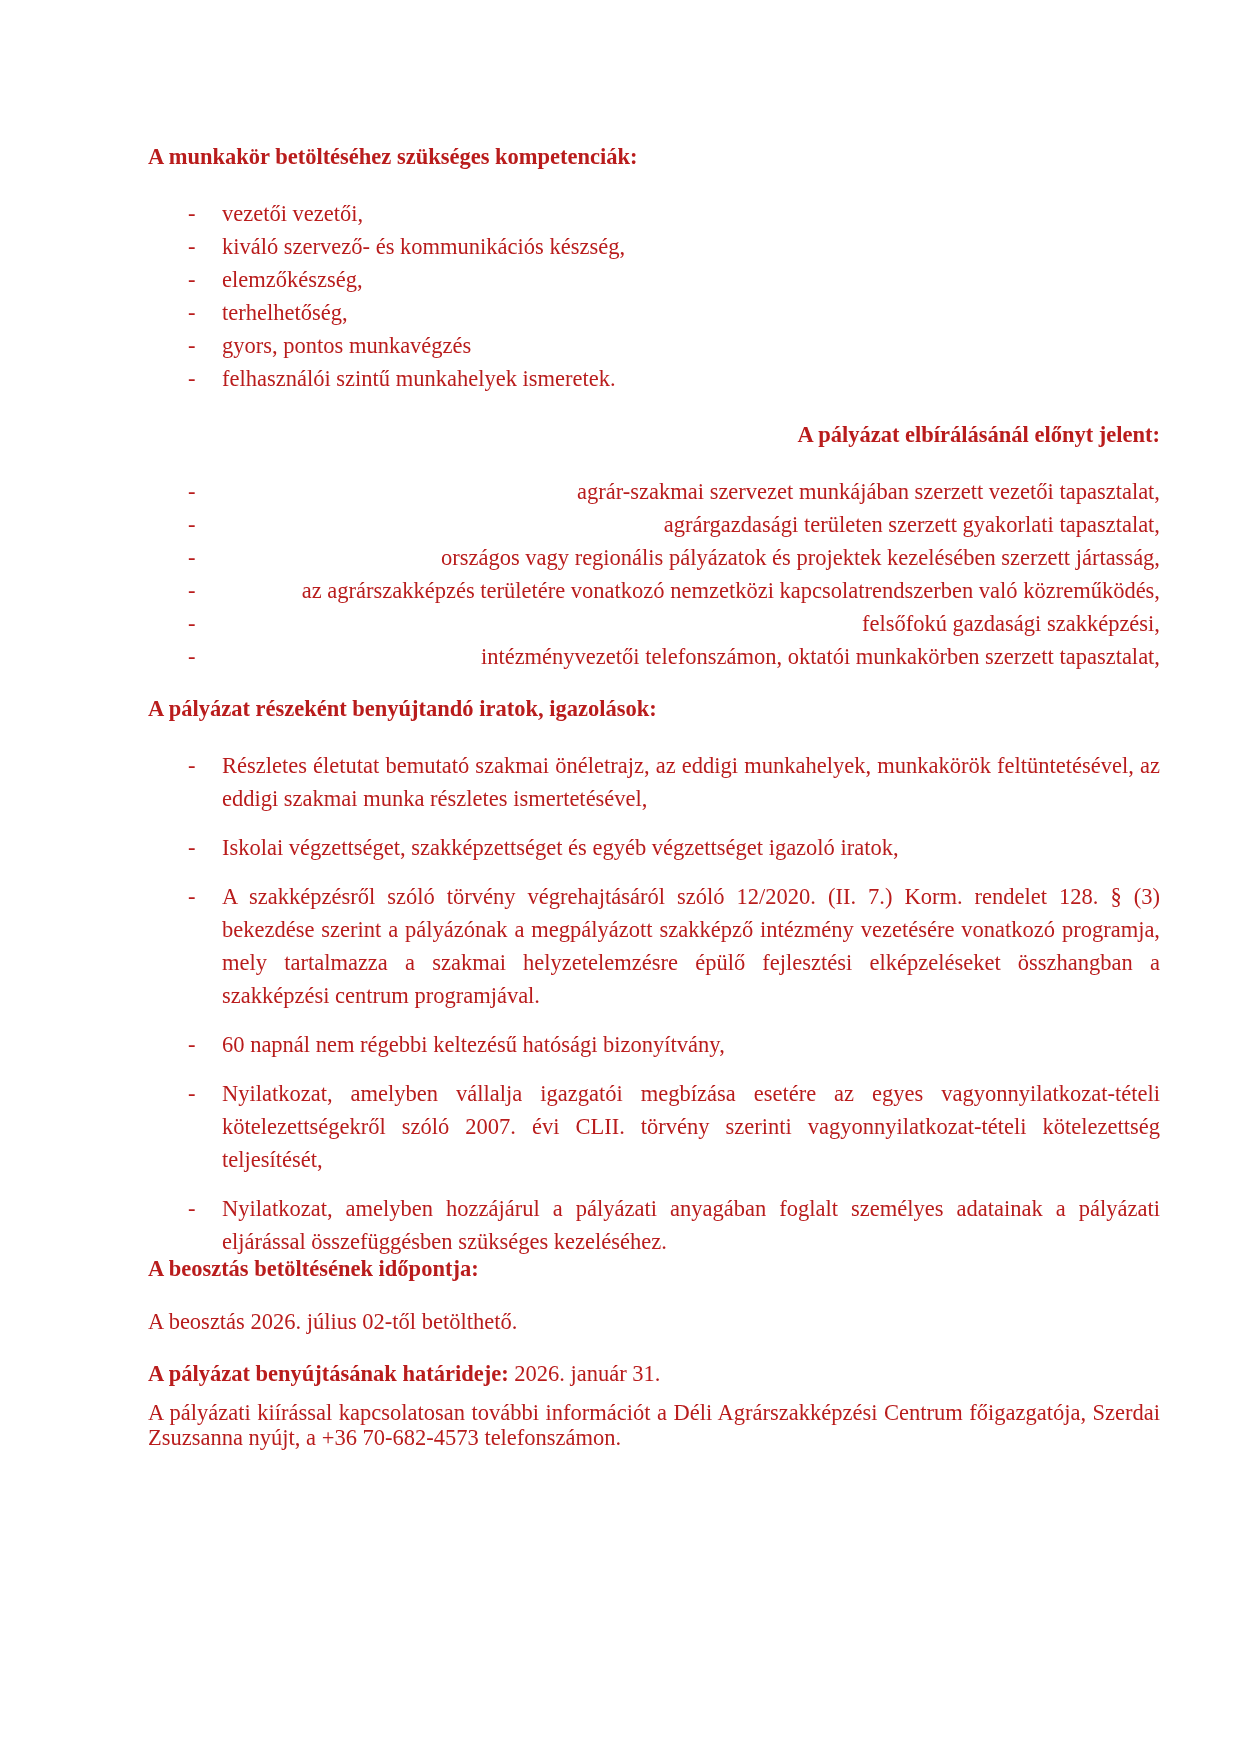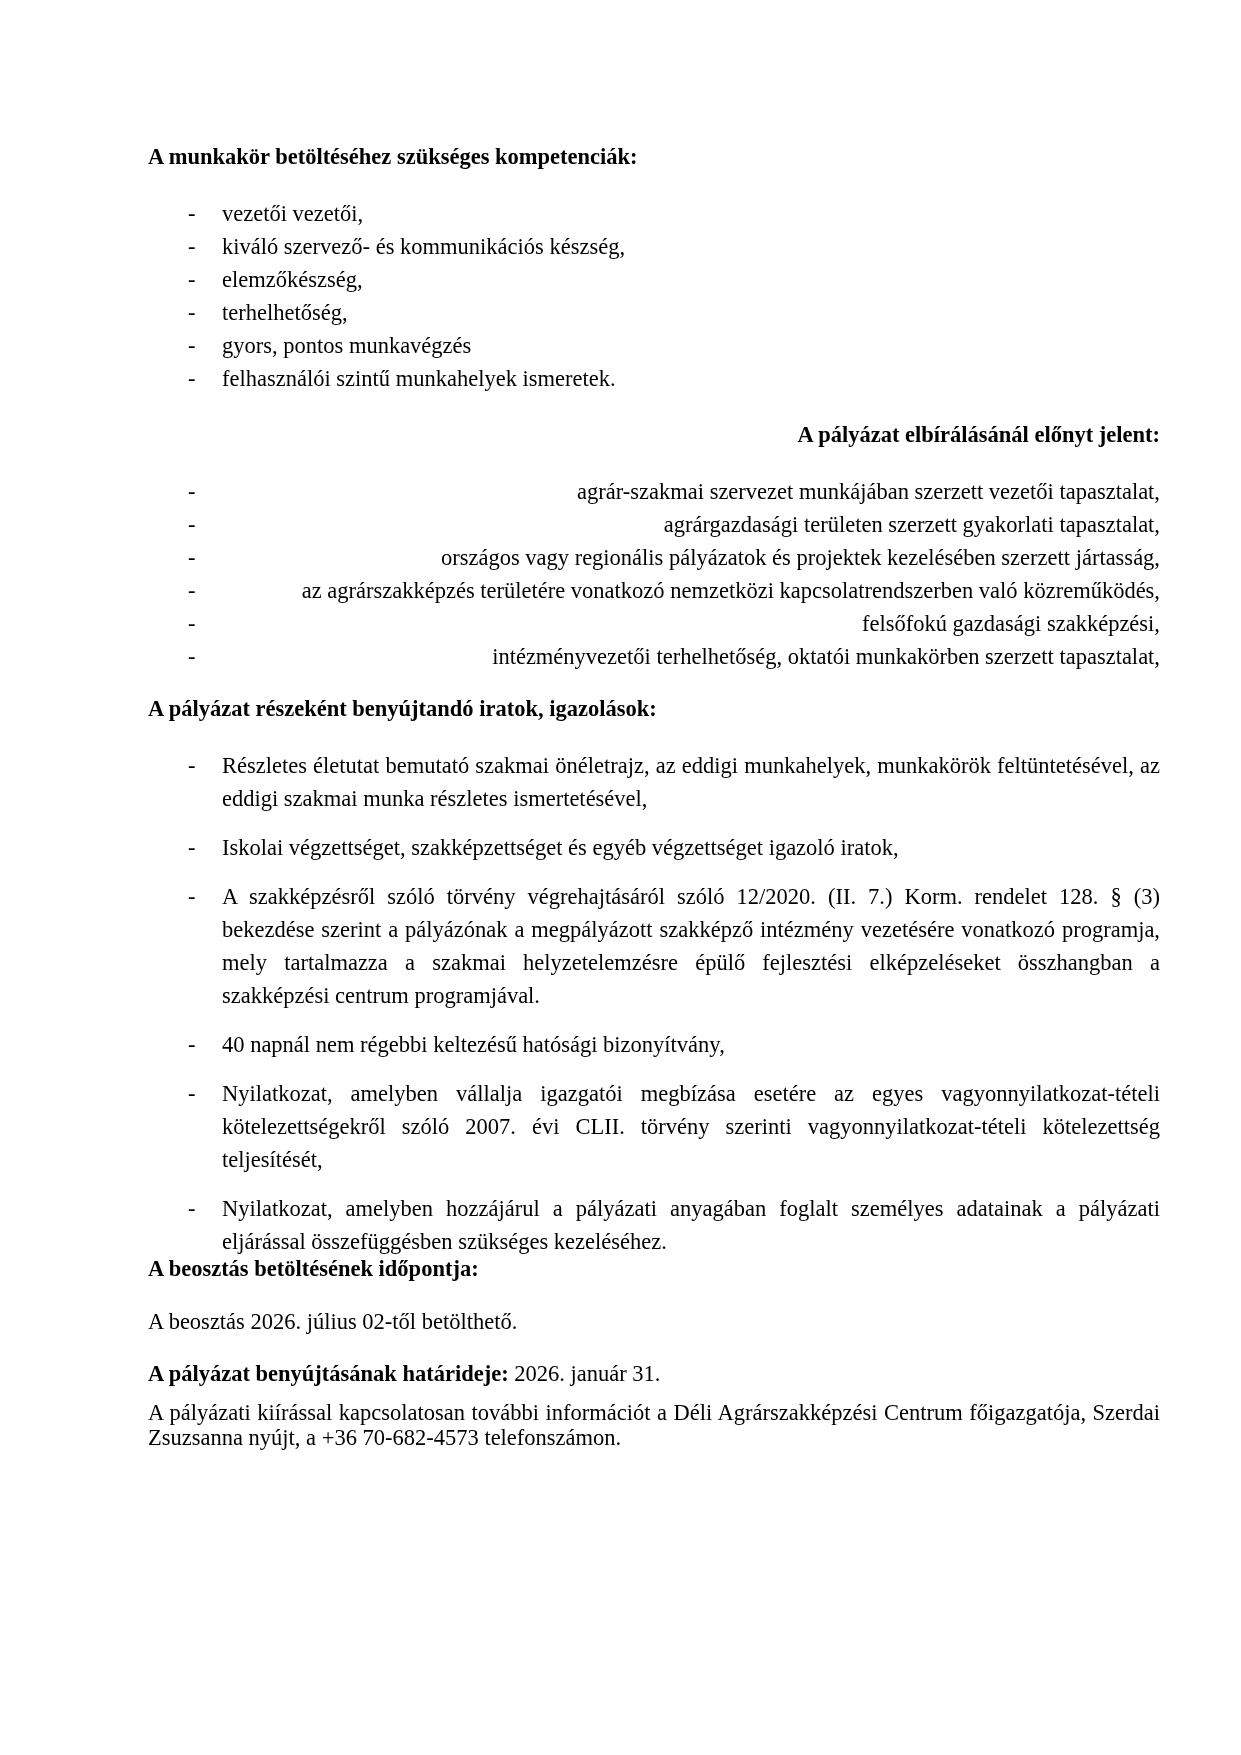--- a/index.html
+++ b/index.html
@@ -1,19 +1,19 @@
 <!DOCTYPE html>
 <html><head>
 <meta charset="utf-8">
 <style>
   html, body { margin: 0; padding: 0; background: #ffffff; }
   body { width: 1241px; height: 1755px; position: relative; overflow: hidden; }
   .page {
     position: absolute; left: 0; top: 0; width: 1241px; height: 1755px;
-    background: #ffffff; color: #000000;
+    background: #ffffff; color: #b91c1c;
     font-family: "Liberation Serif", "DejaVu Serif", serif;
     font-size: 22.5px; line-height: 33px;
   }
   .content { position: absolute; left: 148px; width: 1012px; }
   .heading { font-weight: bold; margin: 0; }
   ul.dash { list-style: none; margin: 0; padding: 0; }
   ul.dash li { position: relative; padding-left: 74px; }
   ul.dash li .bullet { position: absolute; left: 40px; top: 0; }
   .justify { text-align: justify; }
   .spaced li { margin-bottom: 16px; }
@@ -37,31 +37,31 @@
   </div>
 
   <div class="content" style="top:418px;text-align:right;">
     <p class="heading">A pályázat elbírálásánál előnyt jelent:</p>
     <ul class="dash" style="margin-top:24px;">
       <li><span class="bullet">-</span><span>agrár-szakmai szervezet munkájában szerzett vezetői tapasztalat,</span></li>
       <li><span class="bullet">-</span><span>agrárgazdasági területen szerzett gyakorlati tapasztalat,</span></li>
       <li><span class="bullet">-</span><span>országos vagy regionális pályázatok és projektek kezelésében szerzett jártasság,</span></li>
       <li><span class="bullet">-</span><span>az agrárszakképzés területére vonatkozó nemzetközi kapcsolatrendszerben való közreműködés,</span></li>
       <li><span class="bullet">-</span><span>felsőfokú gazdasági szakképzési,</span></li>
-      <li><span class="bullet">-</span><span>intézményvezetői terhelhetőség, oktatói munkakörben szerzett tapasztalat,</span></li>
+      <li><span class="bullet">-</span><span>intézményvezetői telefonszámon, oktatói munkakörben szerzett tapasztalat,</span></li>
     </ul>
   </div>
 
   <div class="content" style="top:692px;">
     <p class="heading">A pályázat részeként benyújtandó iratok, igazolások:</p>
     <ul class="dash justify spaced" style="margin-top:24px;">
       <li><span class="bullet">-</span><span>Részletes életutat bemutató szakmai önéletrajz, az eddigi munkahelyek, munkakörök feltüntetésével, az eddigi szakmai munka részletes ismertetésével,</span></li>
       <li><span class="bullet">-</span><span>Iskolai végzettséget, szakképzettséget és egyéb végzettséget igazoló iratok,</span></li>
       <li><span class="bullet">-</span><span>A szakképzésről szóló törvény végrehajtásáról szóló 12/2020. (II. 7.) Korm. rendelet 128. § (3) bekezdése szerint a pályázónak a megpályázott szakképző intézmény vezetésére vonatkozó programja, mely tartalmazza a szakmai helyzetelemzésre épülő fejlesztési elképzeléseket összhangban a szakképzési centrum programjával.</span></li>
-      <li><span class="bullet">-</span><span>40 napnál nem régebbi keltezésű hatósági bizonyítvány,</span></li>
+      <li><span class="bullet">-</span><span>60 napnál nem régebbi keltezésű hatósági bizonyítvány,</span></li>
       <li><span class="bullet">-</span><span>Nyilatkozat, amelyben vállalja igazgatói megbízása esetére az egyes vagyonnyilatkozat-tételi kötelezettségekről szóló 2007. évi CLII. törvény szerinti vagyonnyilatkozat-tételi kötelezettség teljesítését,</span></li>
       <li><span class="bullet">-</span><span>Nyilatkozat, amelyben hozzájárul a pályázati anyagában foglalt személyes adatainak a pályázati eljárással összefüggésben szükséges kezeléséhez.</span></li>
     </ul>
   </div>
 
   <div class="content" style="top:1252px;">
     <p class="heading">A beosztás betöltésének időpontja:</p>
     <p style="margin-top:20px;">A beosztás 2026. július 02-től betölthető.</p>
   </div>
 

